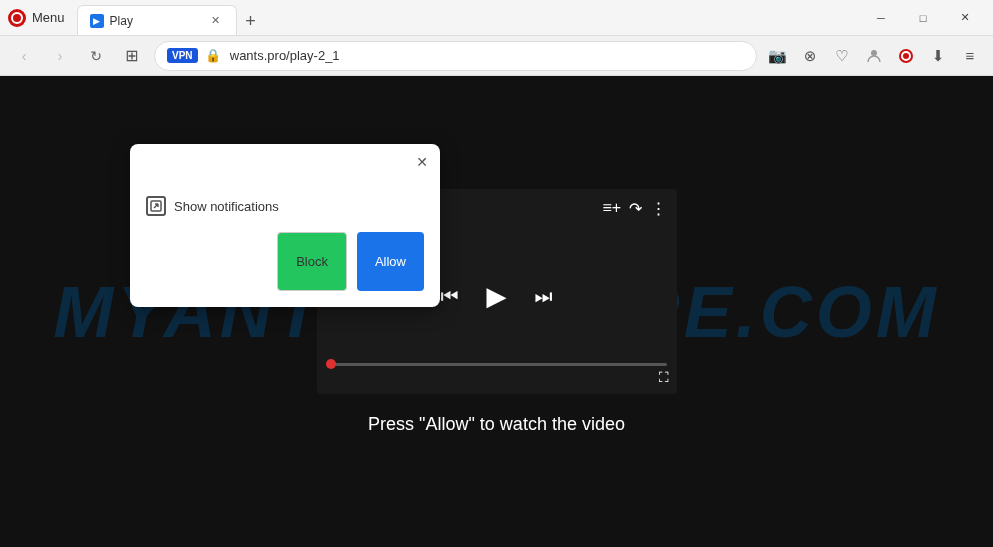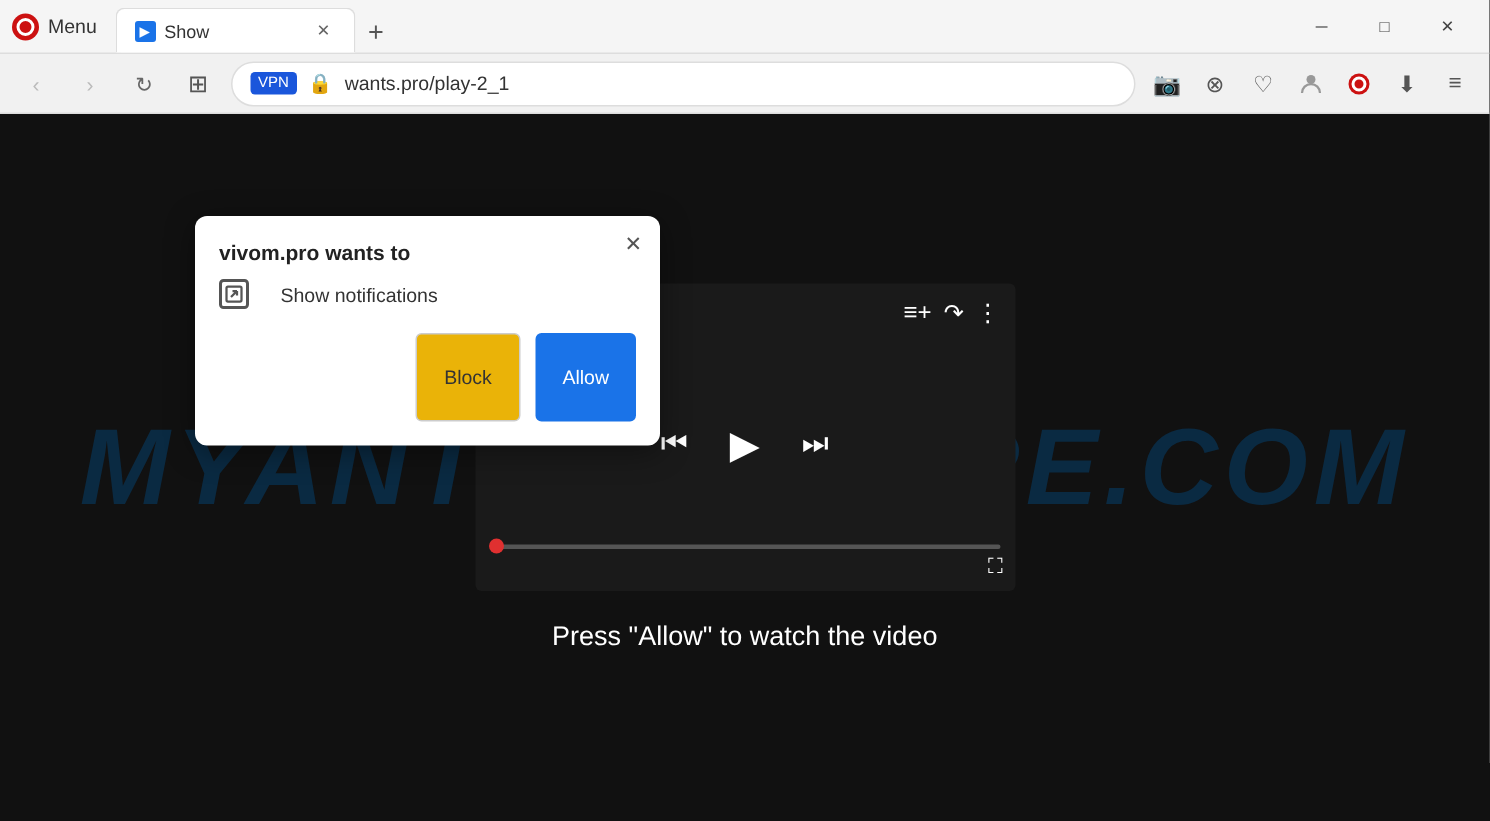--- a/index.html
+++ b/index.html
@@ -161,21 +161,21 @@
       border-radius: 15px;
       display: flex;
       align-items: center;
       padding: 0 12px;
       gap: 8px;
     }
     .vpn-badge {
       background: #1a56db;
       color: #fff;
       font-size: 10px;
-      font-weight: normal;
+      font-weight: bold;
       padding: 2px 5px;
       border-radius: 3px;
     }
     .ssl-icon {
       color: #2a7c47;
       font-size: 13px;
     }
     .url-text {
       font-size: 13px;
       color: #333;
@@ -327,22 +327,23 @@
     }
     .popup-title {
       font-size: 14px;
       font-weight: 600;
       color: #222;
       margin-bottom: 10px;
     }
     .popup-permission {
       display: flex;
       align-items: center;
-      gap: 21px;
+      gap: 8px;
       margin-bottom: 16px;
+      margin-top: 36px;
     }
     .perm-icon {
       width: 20px;
       height: 20px;
       border: 2px solid #555;
       border-radius: 3px;
       display: flex;
       align-items: center;
       justify-content: center;
       font-size: 11px;
@@ -354,21 +355,21 @@
       color: #333;
     }
     .popup-buttons {
       display: flex;
       justify-content: flex-end;
       gap: 10px;
     }
     .btn-block {
       padding: 7px 18px;
       border: 1px solid #ccc;
-      background: #eab308;
+      background: #22c55e;
       border-radius: 4px;
       font-size: 13px;
       color: #333;
       cursor: pointer;
     }
     .btn-allow {
       padding: 22px 18px;
       border: none;
       background: #1a73e8;
       border-radius: 4px;
@@ -382,21 +383,21 @@
 <body>
 
 <div class="browser-frame">
 
   <div class="title-bar">
     <div class="opera-logo"></div>
     <span class="menu-label">Menu</span>
     <div class="tabs-container">
       <div class="tab">
         <div class="tab-favicon">▶</div>
-        <span>Show</span>
+        <span>Play</span>
         <div class="tab-close">✕</div>
       </div>
       <div class="new-tab-btn">+</div>
     </div>
     <div class="window-controls">
       <div class="win-btn">─</div>
       <div class="win-btn">□</div>
       <div class="win-btn close">✕</div>
     </div>
   </div>
@@ -462,21 +463,20 @@
         </div>
       </div>
 
       <div style="margin-top: 20px;">
         <span style="color:#fff; font-size:18px;">Press "Allow" to watch the video</span>
       </div>
     </div>
 
     <div class="notification-popup">
       <div class="popup-close">✕</div>
-      <div class="popup-title">vivom.pro wants to</div>
       <div class="popup-permission">
         <div class="perm-icon">
           <svg width="12" height="12" viewBox="0 0 12 12" fill="none">
             <rect x="1" y="1" width="10" height="10" rx="1" stroke="#555" stroke-width="1.5"></rect>
             <path d="M4 8L8 4M8 4H5M8 4V7" stroke="#555" stroke-width="1.5"></path>
           </svg>
         </div>
         <span class="perm-text">Show notifications</span>
       </div>
       <div class="popup-buttons">

